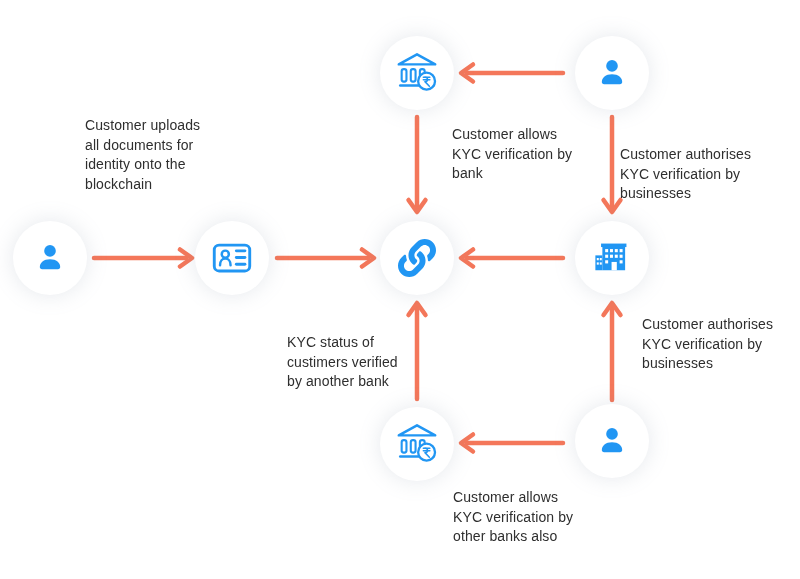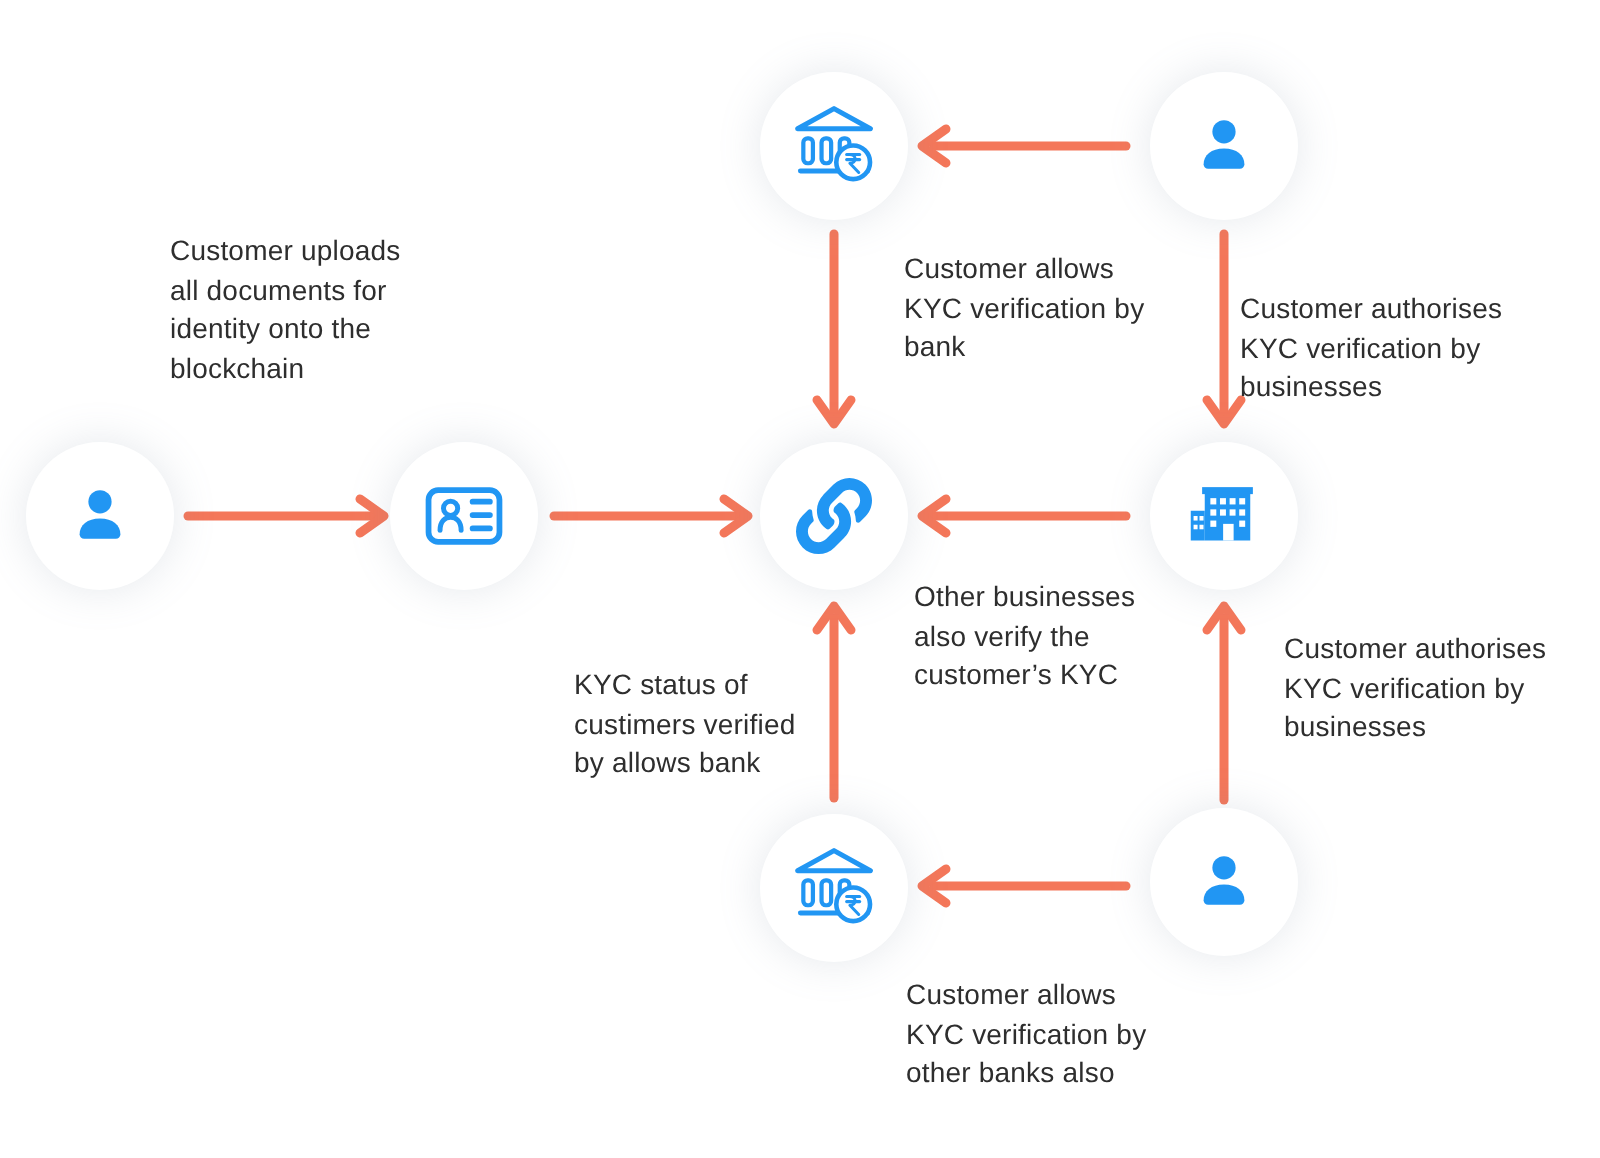--- a/index.html
+++ b/index.html
@@ -228,26 +228,23 @@
   <div class="label t1">Customer uploads
 all documents for
 identity onto the
 blockchain</div>
   <div class="label t3">Customer allows
 KYC verification by
 bank</div>
   <div class="label t4">Customer authorises
 KYC verification by
 businesses</div>
-  <div class="label t5">Other businesses
-also verify the
-customer’s KYC</div>
   <div class="label t6">Customer authorises
 KYC verification by
 businesses</div>
   <div class="label t7">KYC status of
 custimers verified
-by allows bank</div>
+by another bank</div>
   <div class="label t8">Customer allows
 KYC verification by
 other banks also</div>
 
 </div>
 
 </body></html>

